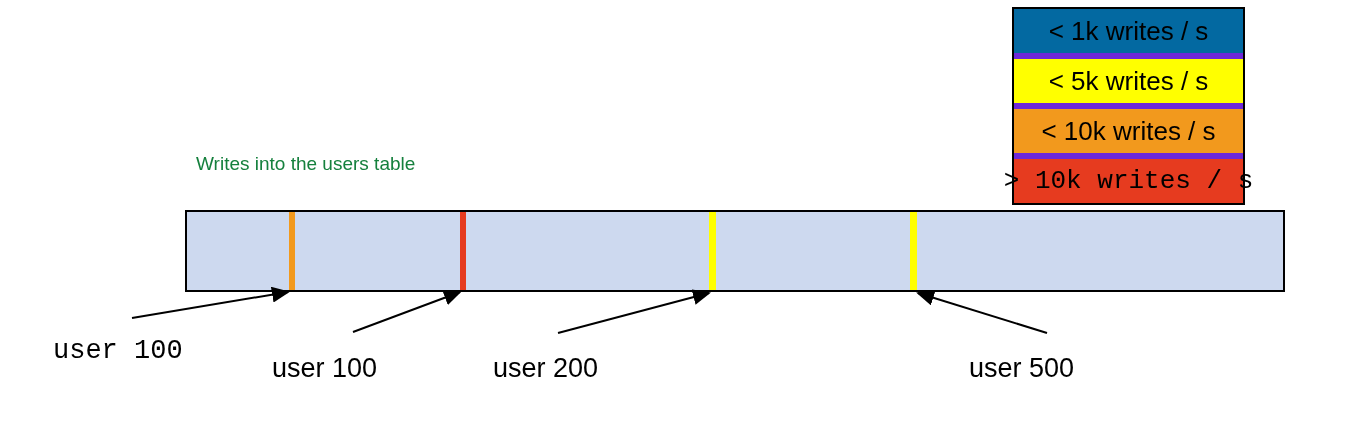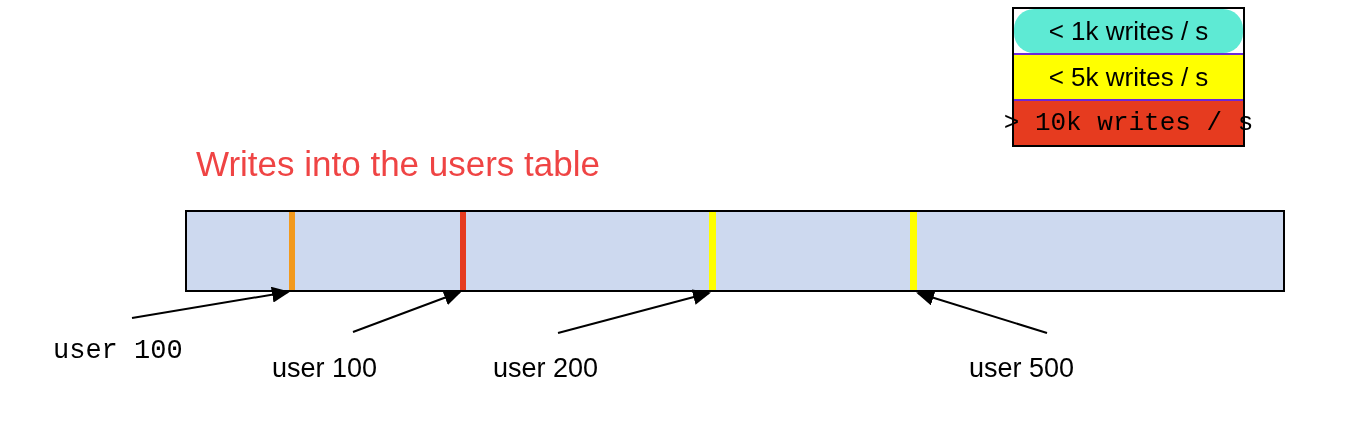--- a/index.html
+++ b/index.html
@@ -12,36 +12,36 @@
     position: relative;
     width: 1350px;
     height: 422px;
     background: #ffffff;
     overflow: hidden;
   }
   .diagram-title {
     position: absolute;
     left: 196px;
     top: 146px;
-    font-size: 35px;
+    font-size: 19px;
     line-height: 36px;
-    color: #ef4444;
+    color: #15803d;
     white-space: nowrap;
   }
   .legend {
     position: absolute;
     left: 1012px;
     top: 7px;
     width: 233px;
     border: 2px solid #000000;
     box-sizing: border-box;
   }
   .legend-row {
     height: 44px;
-    border-top: 2px solid #6d28d9;
+    border-top: 6px solid #6d28d9;
     display: flex;
     align-items: center;
     justify-content: center;
     font-size: 26px;
     color: #000000;
     white-space: nowrap;
   }
   .legend-row:first-child {
     border-top: none;
   }
@@ -76,25 +76,28 @@
   }
 </style>
 </head>
 <body>
 
 <div id="canvas">
 
   <div class="diagram-title">Writes into the users table</div>
 
   <div class="legend">
-      <div class="legend-row" style="background: #5eead4; border-radius: 20px;">
+      <div class="legend-row" style="background: #0369a1;">
         <span>&lt; 1k writes / s</span>
       </div>
       <div class="legend-row" style="background: rgb(255, 255, 0);">
         <span>&lt; 5k writes / s</span>
+      </div>
+      <div class="legend-row" style="background: rgb(242, 153, 29);">
+        <span>&lt; 10k writes / s</span>
       </div>
       <div class="legend-row" style="background: rgb(230, 59, 31); font-family: Liberation Mono, monospace;">
         <span>&gt; 10k writes / s</span>
       </div>
     </div>
 
   <div class="users-bar" style="background: rgb(205, 217, 239); border-color: rgb(0, 0, 0);">
       <div class="stripe" style="left: 102px; width: 6px; background: rgb(242, 153, 29);"></div>
       <div class="stripe" style="left: 273px; width: 6px; background: rgb(230, 59, 31);"></div>
       <div class="stripe" style="left: 522px; width: 7px; background: rgb(255, 255, 0);"></div>

